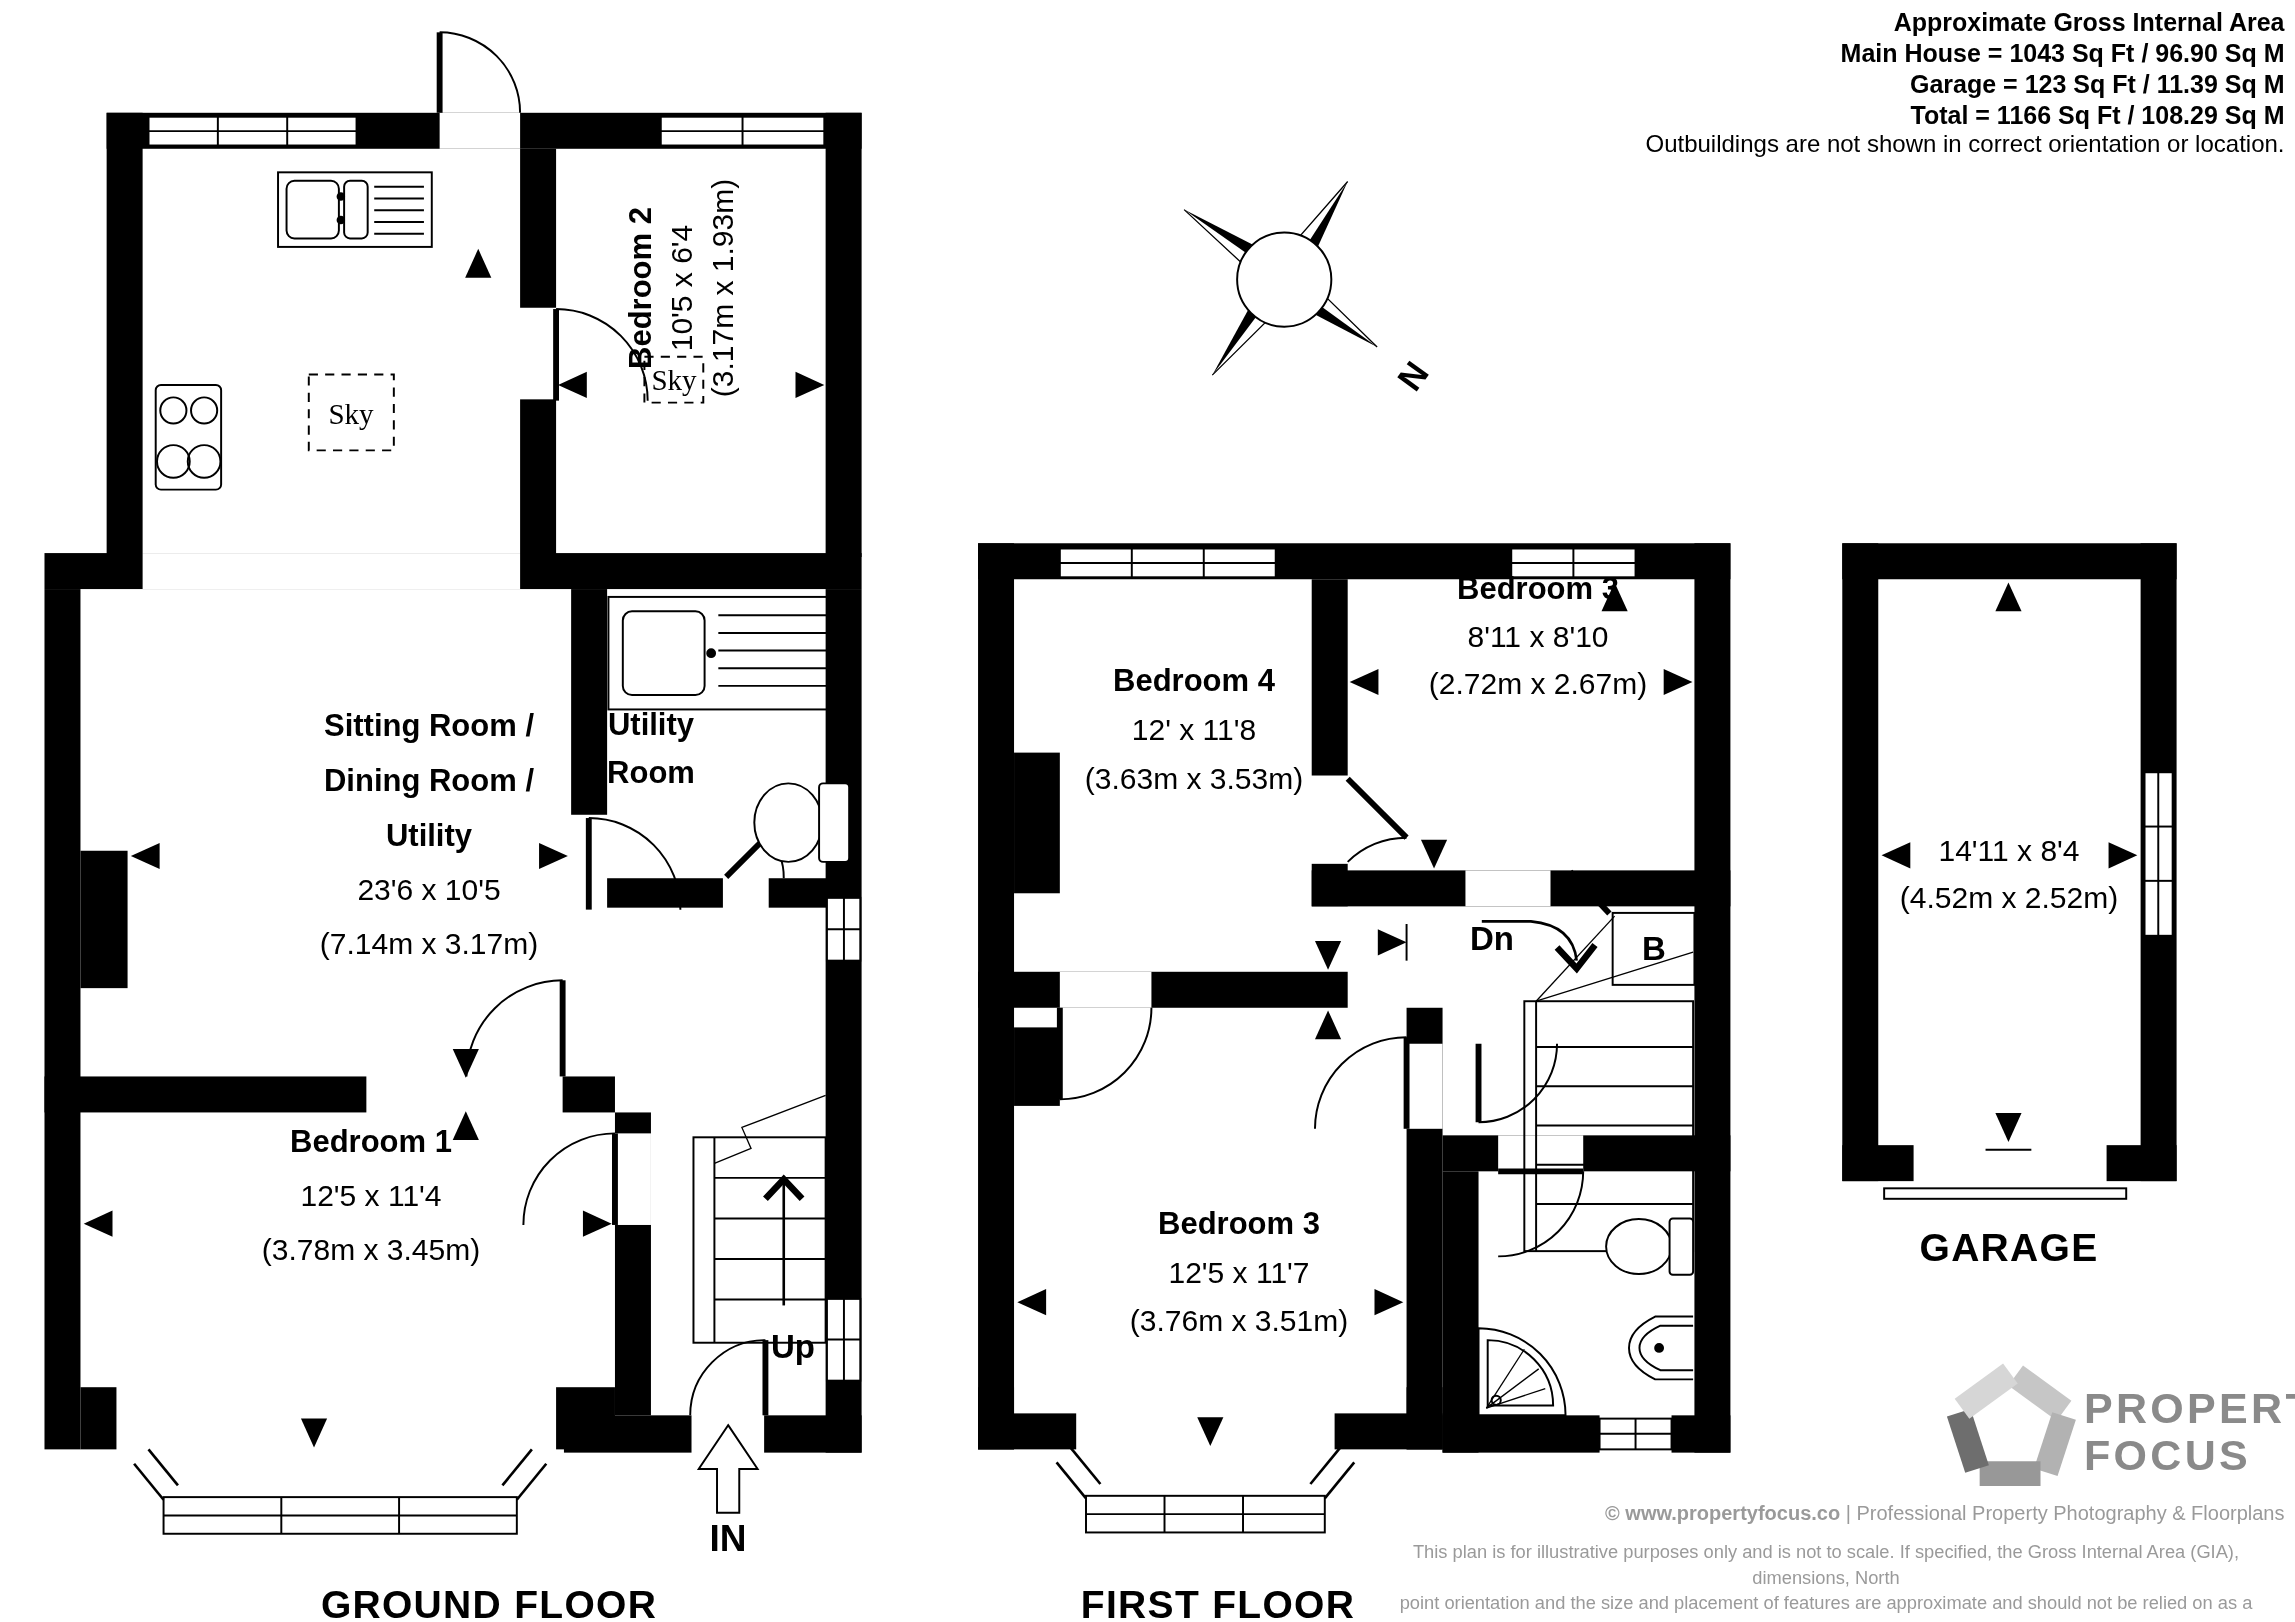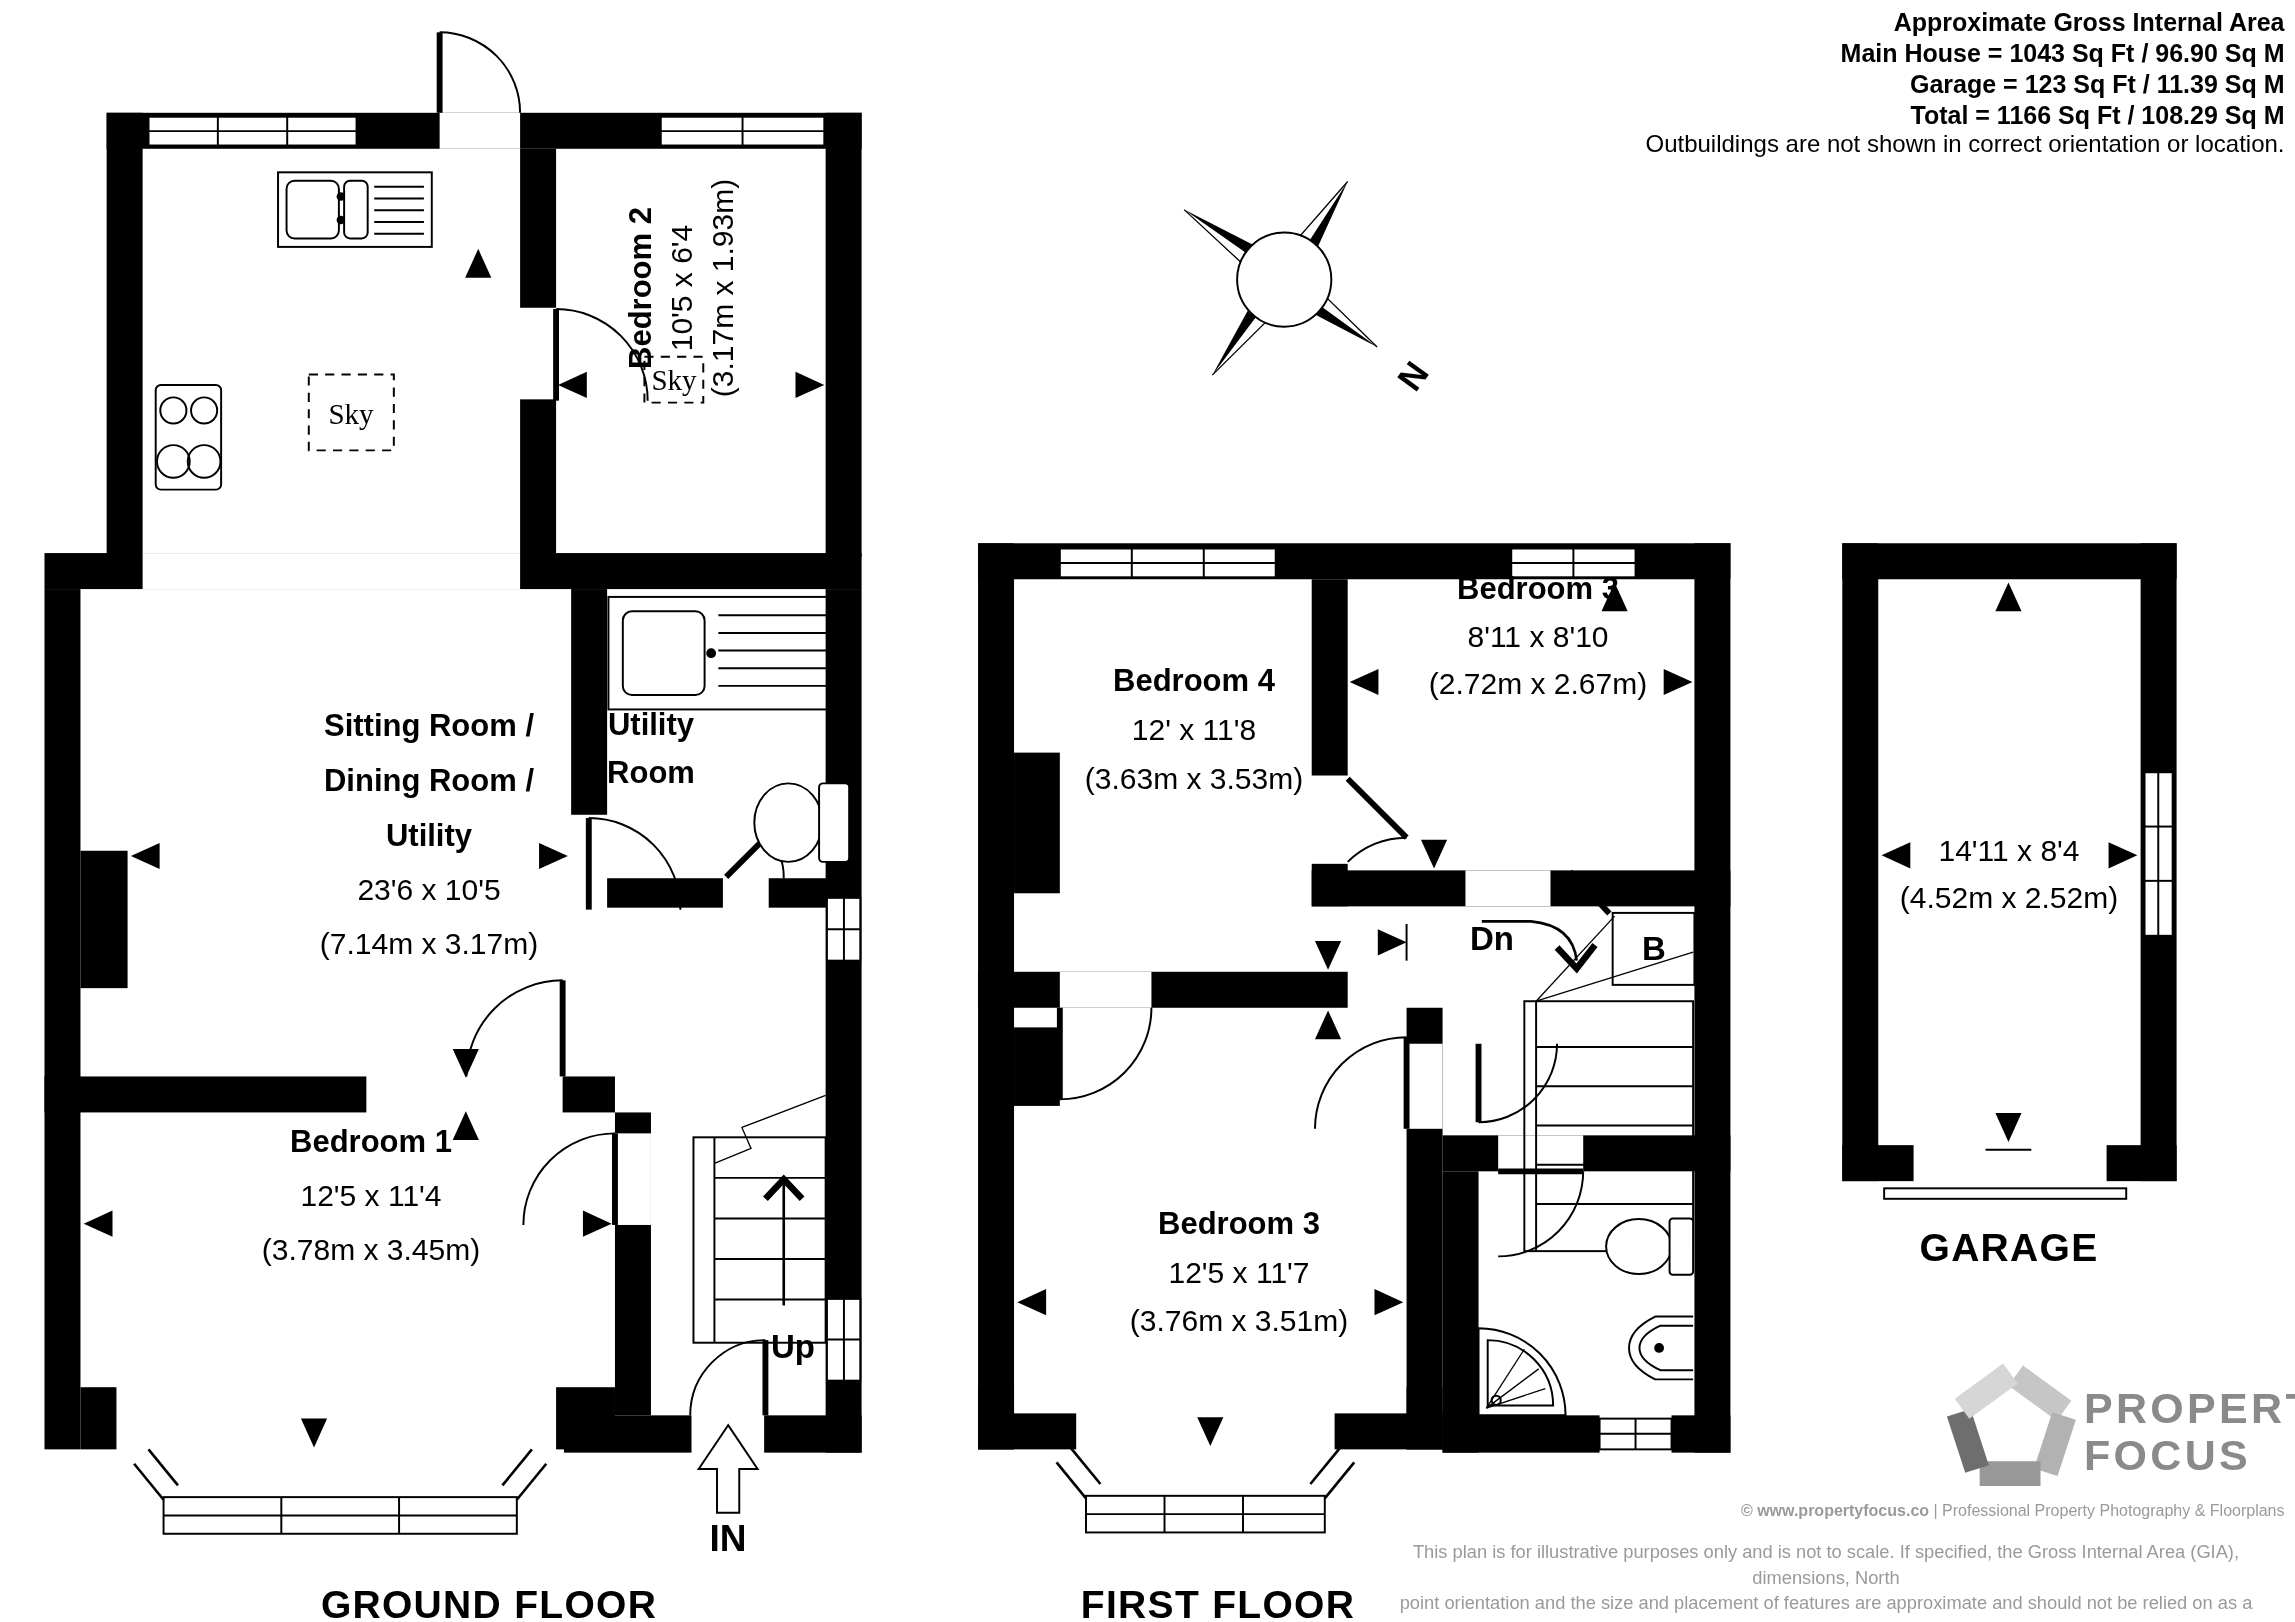--- a/index.html
+++ b/index.html
@@ -18,21 +18,21 @@
   .rot-90{transform:translate(-50%,-50%) rotate(-90deg);}
   .rot-n{transform:translate(-50%,-50%) rotate(126deg);}
   .line{line-height:41px;}
   
   .tb{position:absolute;right:10.5px;top:6.5px;text-align:right;}
   .t-title{font-family:"Liberation Serif",serif;font-size:63px;font-weight:bold;line-height:68px;}
   .t-area{font-size:25px;font-weight:bold;line-height:31px;}
   .t-note{font-size:24px;line-height:26px;}
   
   .brand{position:absolute;color:#8a8a8a;font-weight:bold;font-size:43px;letter-spacing:3.3px;line-height:43px;}
-  .copyright{position:absolute;right:10.5px;top:1502px;color:#9a9a9a;font-size:16px;text-align:right;}
+  .copyright{position:absolute;right:10.5px;top:1502px;color:#9a9a9a;font-size:20px;text-align:right;}
   .copyright b{font-weight:bold;}
   .disclaimer{position:absolute;left:1364px;top:1539px;width:924px;text-align:center;
               color:#9a9a9a;font-size:18.3px;line-height:25.5px;}
 </style>
 </head>
 <body>
 
 <div id="canvas">
 
 <svg width="2295" height="1623" viewBox="0 0 3508 2480">

